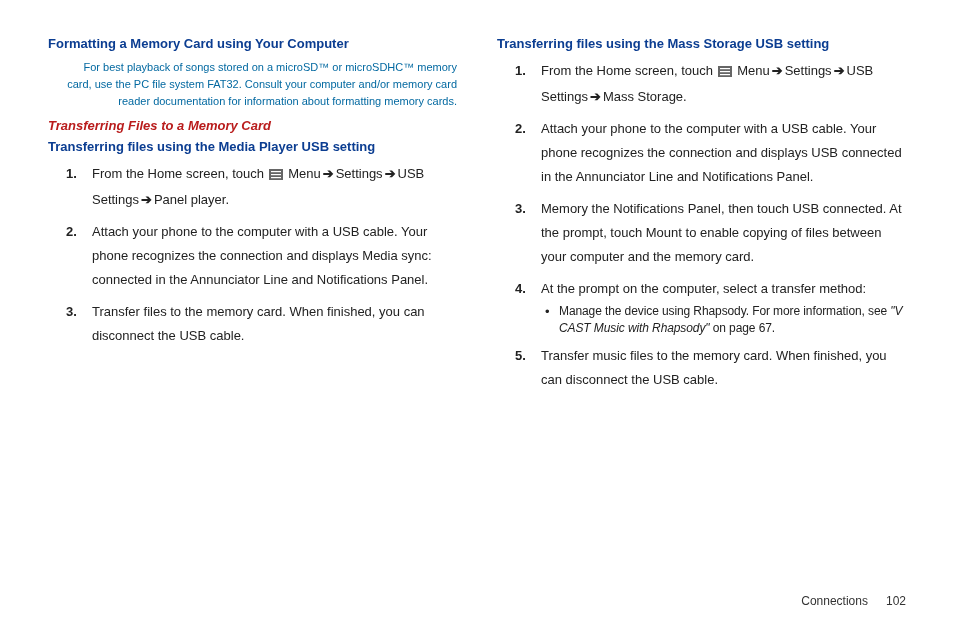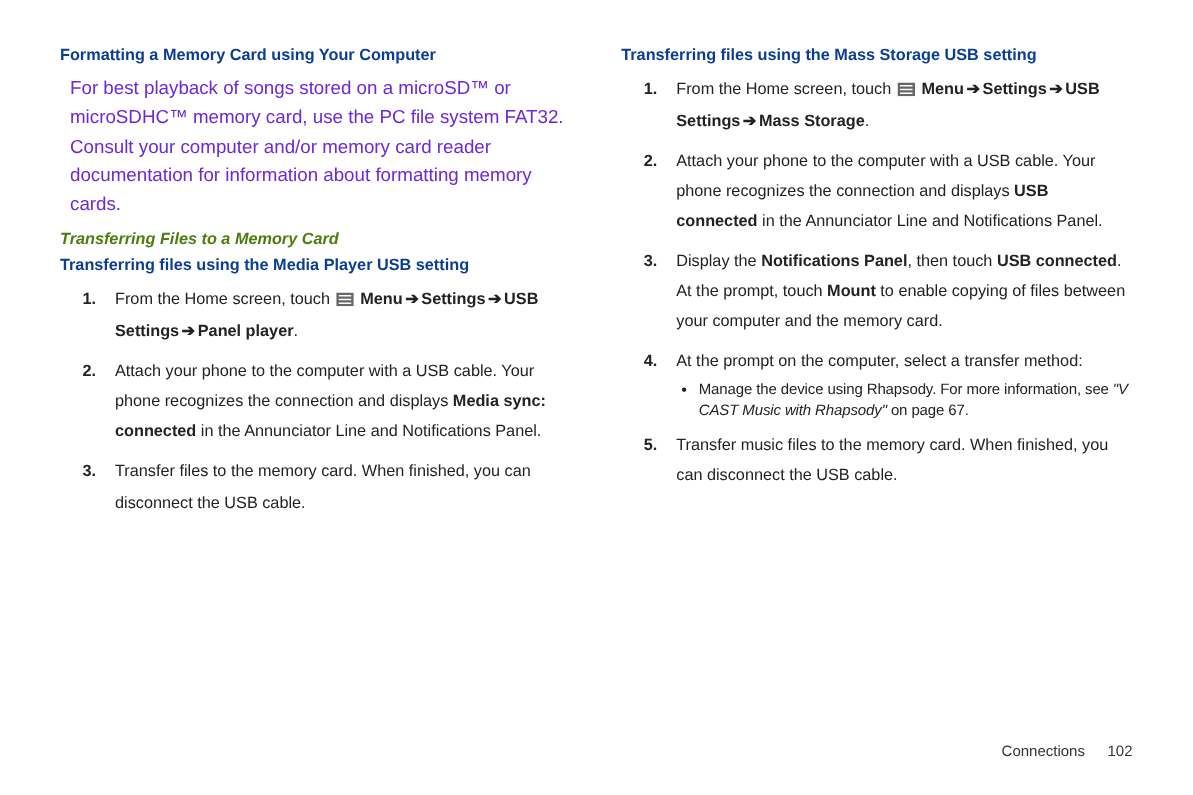--- a/index.html
+++ b/index.html
@@ -17,31 +17,32 @@
     gap: 40px;
   }
   .col { flex: 1 1 0; }
   .h-blue-bold {
     color: #0b3d91;
     font-weight: bold;
     font-size: 13px;
     margin: 0 0 8px 0;
   }
   .h-blue-italic {
-    color: #4d7c0f;
+    color: #b91c1c;
     font-style: italic;
     font-weight: bold;
     font-size: 13px;
     margin: 8px 0 6px 0;
   }
   .para {
-    font-size: 15px;
+    font-size: 11px;
     line-height: 1.55;
     margin: 0 0 4px 8px;
-    color: #6d28d9;
+    color: #0369a1;
+    text-align: right;
   }
   ol.steps {
     list-style: none;
     padding: 0;
     margin: 4px 0 0 18px;
   }
   ol.steps > li {
     font-size: 13px;
     line-height: 1.85;
     margin-bottom: 8px;
@@ -72,21 +73,21 @@
     content: "•";
     position: absolute;
     left: 0; top: 0;
     font-size: 13px;
   }
   .menu-icon {
     display: inline-block;
     vertical-align: -2px;
     margin: 0 2px 0 1px;
   }
-  .bold { font-weight: bold; }
+  .bold { font-weight: normal; }
   .arrow { font-weight: bold; margin: 0 2px; }
   .italic { font-style: italic; }
   .footer {
     position: absolute;
     bottom: 28px;
     right: 48px;
     font-size: 12px;
     color: #333;
   }
   .footer .sec { margin-right: 18px; }
@@ -130,21 +131,21 @@
               <rect x="2" y="2" width="10" height="1.2" fill="#fff"></rect>
               <rect x="2" y="5" width="10" height="1.2" fill="#fff"></rect>
               <rect x="2" y="8" width="10" height="1.2" fill="#fff"></rect>
             </svg></span>
         <span class="bold">Menu</span><span class="arrow">➔</span><span class="bold">Settings</span><span class="arrow">➔</span><span class="bold">USB Settings</span><span class="arrow">➔</span><span class="bold">Mass Storage</span>.
       </li>
       <li><span class="num">2.</span>
         <span>Attach your phone to the computer with a USB cable. Your phone recognizes the connection and displays </span><span class="bold">USB connected</span><span> in the Annunciator Line and Notifications Panel.</span>
       </li>
       <li><span class="num">3.</span>
-        <span>Display the </span><span class="bold">Notifications Panel</span><span>, then touch </span><span class="bold">USB connected</span><span>. At the prompt, touch </span><span class="bold">Mount</span><span> to enable copying of files between your computer and the memory card.</span>
+        <span>Memory the </span><span class="bold">Notifications Panel</span><span>, then touch </span><span class="bold">USB connected</span><span>. At the prompt, touch </span><span class="bold">Mount</span><span> to enable copying of files between your computer and the memory card.</span>
       </li>
       <li><span class="num">4.</span>
         <span>At the prompt on the computer, select a transfer method:</span>
         <ul class="bullets">
           <li class="cond">
             <span>Manage the device using Rhapsody. For more information, see </span><span class="italic">"V CAST Music with Rhapsody"</span><span> on page 67.</span>
           </li>
         </ul>
       </li>
       <li><span class="num">5.</span>

